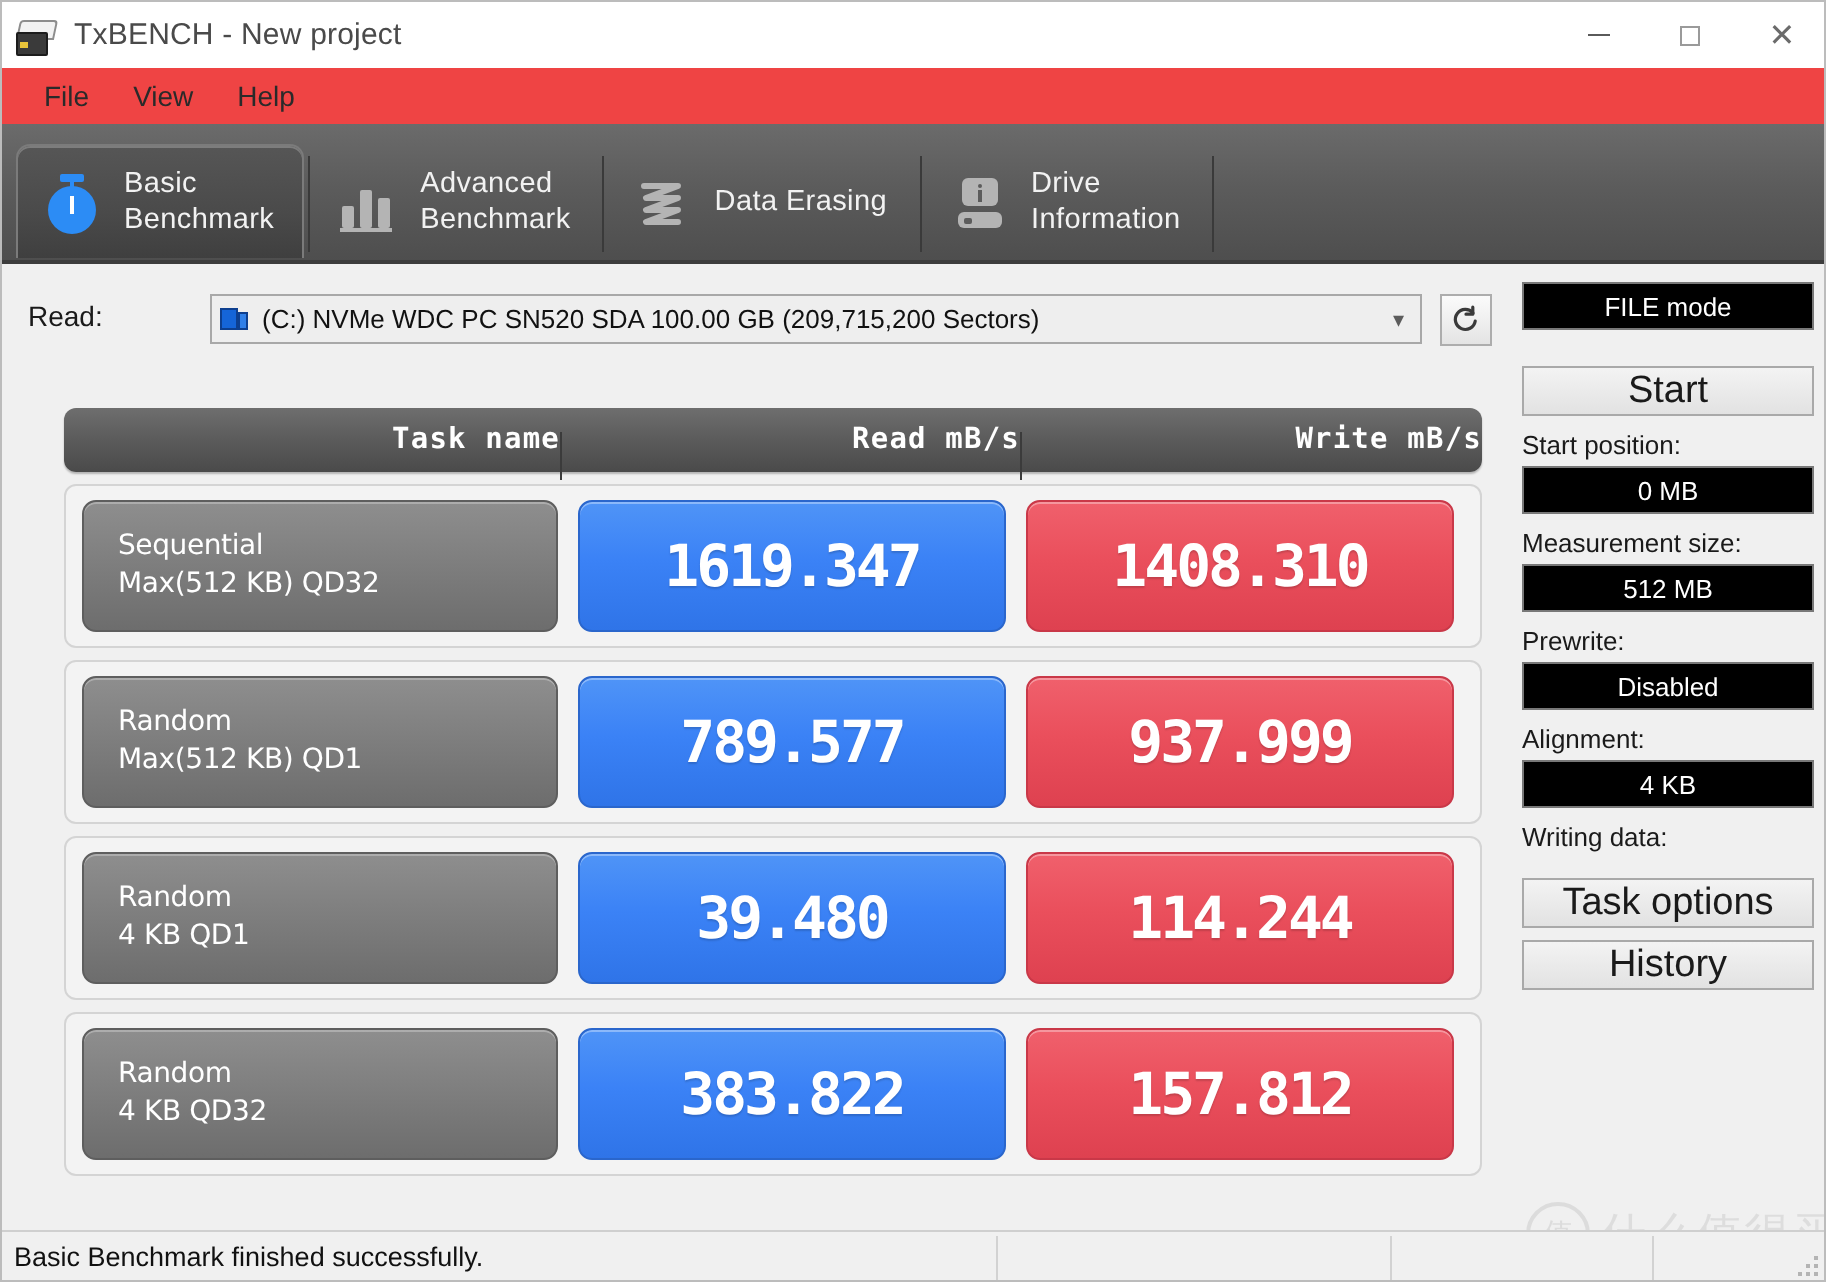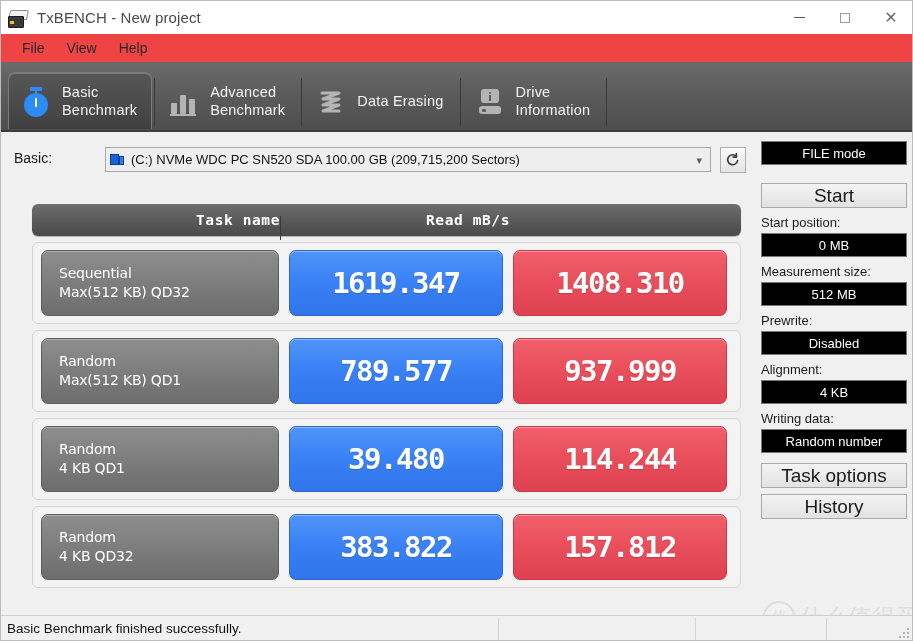--- a/index.html
+++ b/index.html
@@ -550,21 +550,21 @@
         <div class="d-led"></div>
       </div>
       <div class="tab-label">Drive
 Information</div>
     </div>
 
     <div class="tab-sep"></div>
   </div>
 
   <div class="drive-row">
-    <div class="drive-label">Basic:</div>
+    <div class="drive-label">Read:</div>
   </div>
 
   <div class="drive-combo">
     <div class="dico">
       <div class="sq"></div>
       <div class="sq2"></div>
     </div>
     <div class="drive-text">(C:) NVMe WDC PC SN520 SDA  100.00 GB (209,715,200 Sectors)</div>
     <div class="combo-arrow">▾</div>
   </div>
@@ -576,20 +576,24 @@
     </svg>
   </div>
 
   <div class="results">
 
     <div class="res-header">
       <div class="th th-task">Task name</div>
       <div class="th th-read">
         <span class="th-div"></span>
         <span>Read mB/s</span>
+      </div>
+      <div class="th th-write">
+        <span class="th-div"></span>
+        <span>Write mB/s</span>
       </div>
     </div>
 
     <div class="res-row">
       <div class="cell-task">
         <div class="task-l1">Sequential</div>
         <div class="task-l2">Max(512 KB) QD32</div>
       </div>
       <div class="cell-val cell-read">
         <span class="val-text">1619.347</span>
@@ -646,21 +650,20 @@
     <div class="pnl-btn">Start</div>
     <div class="pnl-lbl">Start position:</div>
     <div class="pnl-black">0 MB</div>
     <div class="pnl-lbl">Measurement size:</div>
     <div class="pnl-black">512 MB</div>
     <div class="pnl-lbl">Prewrite:</div>
     <div class="pnl-black">Disabled</div>
     <div class="pnl-lbl">Alignment:</div>
     <div class="pnl-black">4 KB</div>
     <div class="pnl-lbl">Writing data:</div>
-    <div class="pnl-black">Random number</div>
     <div class="sp-10"></div>
     <div class="pnl-btn">Task options</div>
     <div class="sp-6"></div>
     <div class="pnl-btn">History</div>
   </div>
 
   <div class="watermark">
     <div class="wm-logo">值</div>
     <div class="wm-text">什么值得买</div>
   </div>

